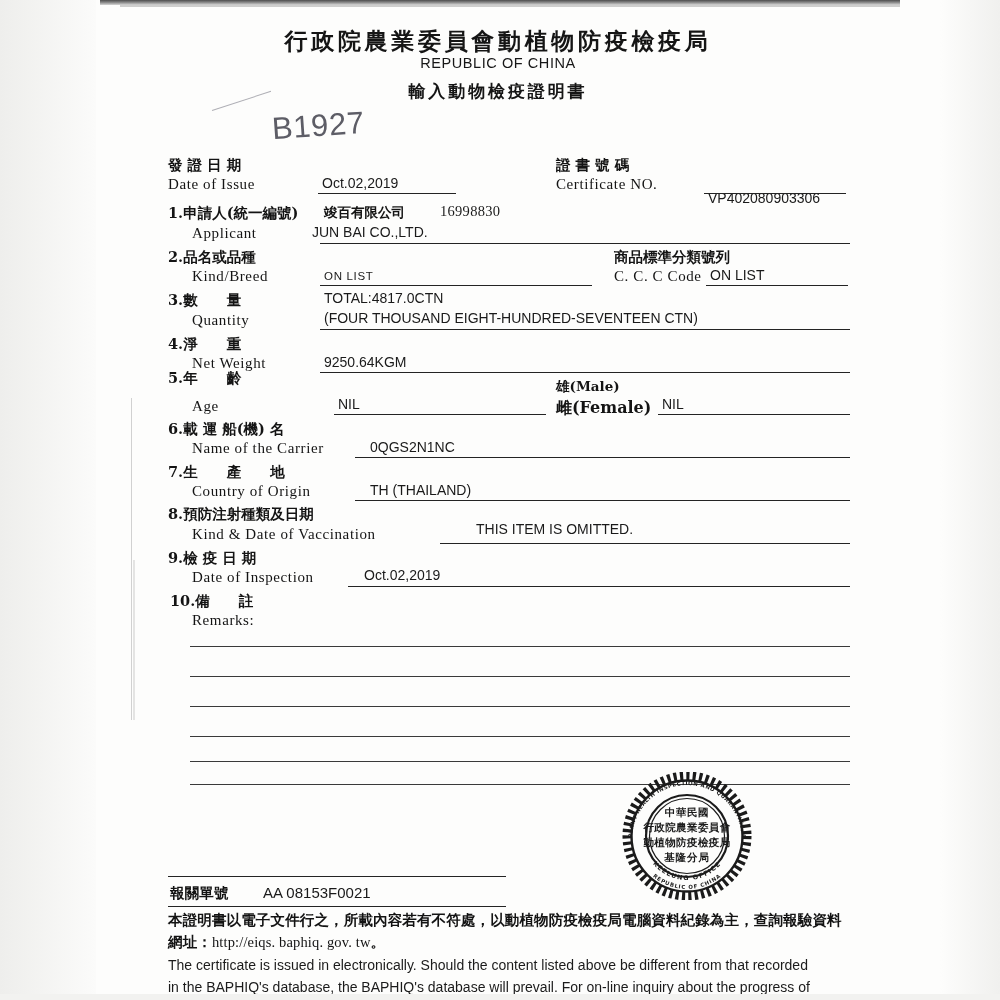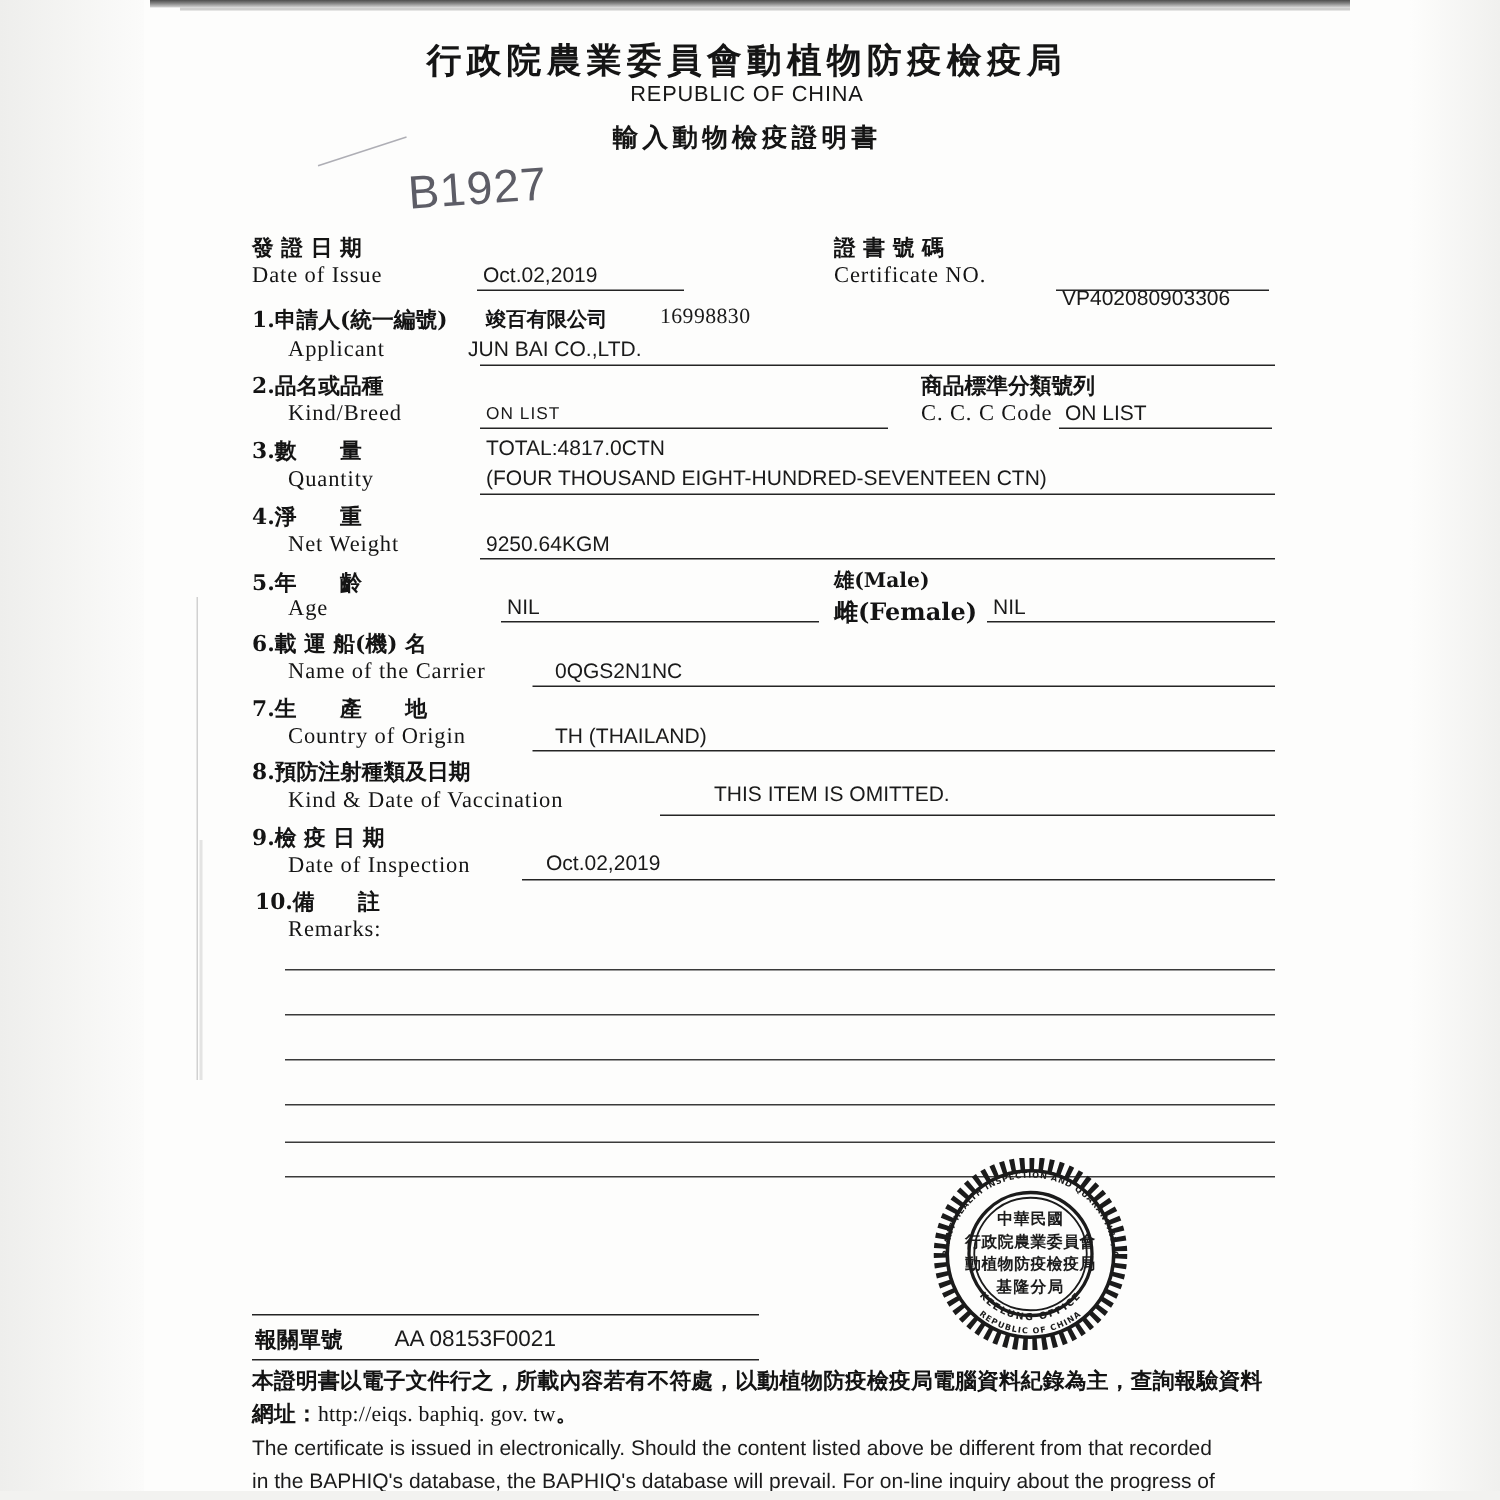--- a/index.html
+++ b/index.html
@@ -178,21 +178,21 @@
   <div class="lbl-en" style="left:192px;top:312px;">Quantity</div>
   <div class="val" style="left:324px;top:290px;">TOTAL:4817.0CTN</div>
   <div class="val" style="left:324px;top:310px;">(FOUR THOUSAND EIGHT-HUNDRED-SEVENTEEN CTN)</div>
   <div class="rule" style="left:320px;top:329px;width:530px;"></div>
 
   <div class="lbl-cn" style="left:168px;top:335px;"><span>4.</span><span>淨　　重</span></div>
   <div class="lbl-en" style="left:192px;top:355px;">Net Weight</div>
   <div class="val" style="left:324px;top:354px;">9250.64KGM</div>
   <div class="rule" style="left:320px;top:372px;width:530px;"></div>
 
-  <div class="lbl-cn" style="left:168px;top:379px;"><span>5.</span><span>年　　齡</span></div>
+  <div class="lbl-cn" style="left:168px;top:369px;"><span>5.</span><span>年　　齡</span></div>
   <div class="lbl-en" style="left:192px;top:398px;">Age</div>
   <div class="val" style="left:338px;top:396px;">NIL</div>
   <div class="rule" style="left:334px;top:414px;width:212px;"></div>
 
   <div class="lbl-cn" style="left:556px;top:378px;font-size:13.5px;">雄(Male)</div>
   <div class="lbl-cn" style="left:556px;top:398px;font-size:16px;">雌(Female)</div>
   <div class="val" style="left:662px;top:396px;">NIL</div>
   <div class="rule" style="left:658px;top:414px;width:192px;"></div>
 
   <div class="lbl-cn" style="left:168px;top:420px;"><span>6.</span><span>載 運 船(機) 名</span></div>

